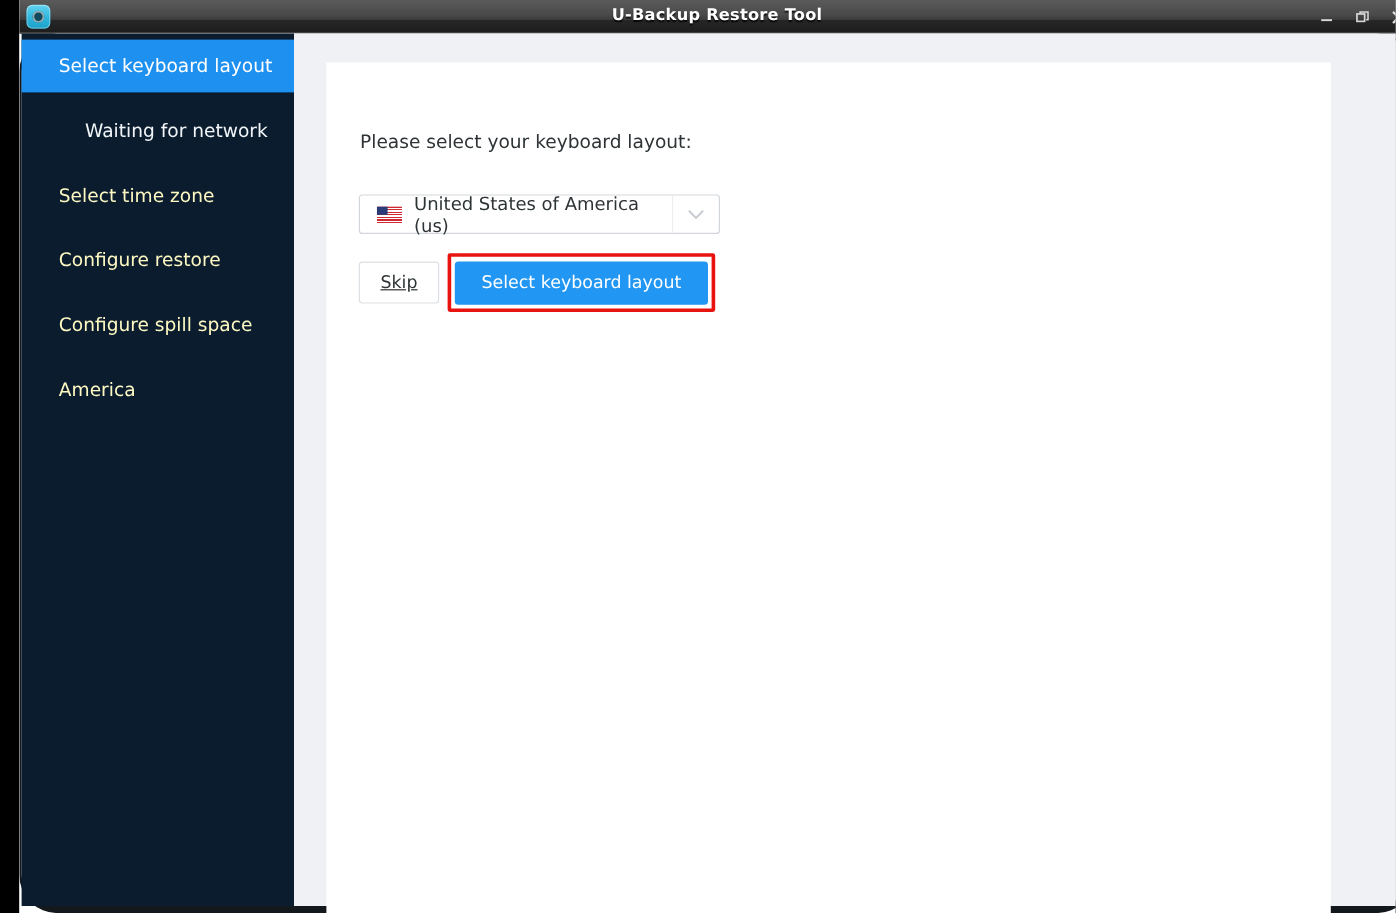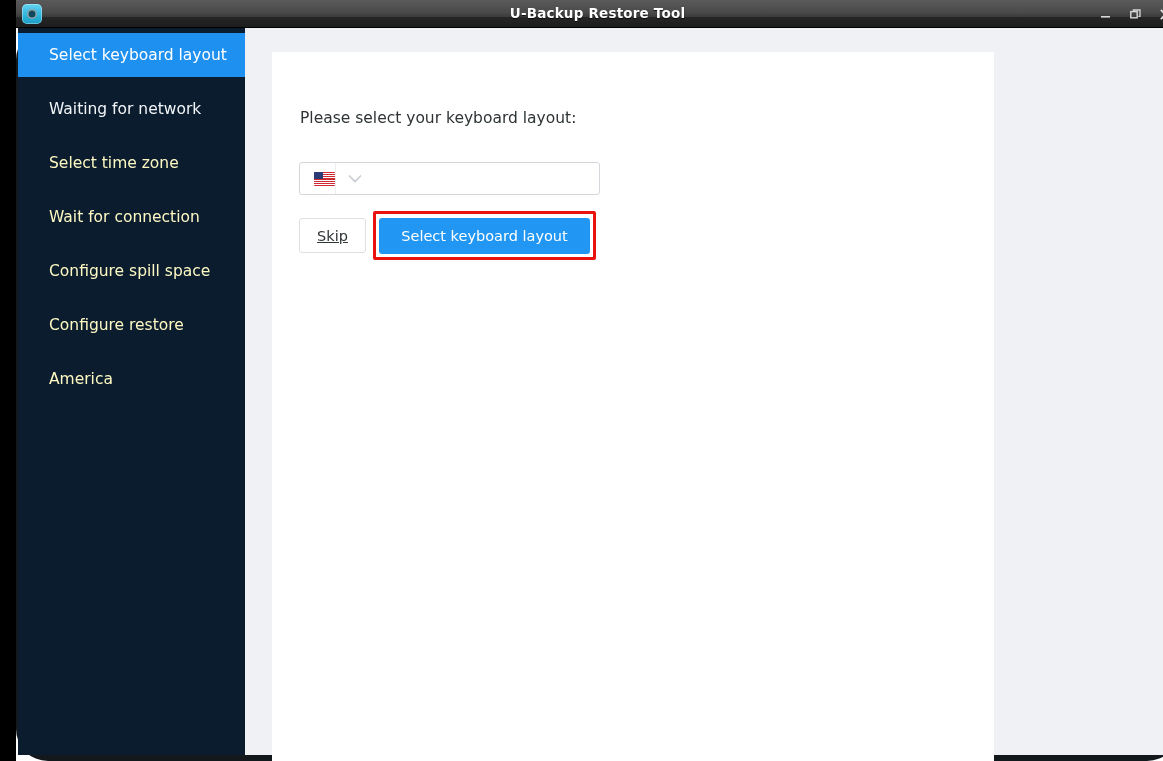--- a/index.html
+++ b/index.html
@@ -120,39 +120,41 @@
     white-space: nowrap;
   }
   .side-item + .side-item { margin-top: 10px; }
   .side-item.active {
     background: #1e90f0;
     color: #ffffff;
     font-weight: normal;
   }
   .side-item.current {
     color: #f2f5f8;
+    justify-content: center;
   }
   .side-item.pending {
     color: #fef9c3;
   }
 
   
   .content {
     position: absolute;
     left: 227px; top: 0;
     right: 0; bottom: 0;
     background: #f0f1f4;
   }
   .panel {
     position: absolute;
     left: 27px;
     top: 24px;
-    width: 722px;
+    width: 819px;
     bottom: -6px;
     background: #ffffff;
+    padding-left: 18px;
   }
   .prompt {
     position: absolute;
     left: 28px;
     top: 57px;
     font-size: 15.5px;
     color: #2e3436;
     user-select: none;
   }
 
@@ -303,43 +305,41 @@
       <div class="side-item active">
         <span>Select keyboard layout</span>
       </div>
       <div class="side-item current">
         <span>Waiting for network</span>
       </div>
       <div class="side-item pending">
         <span>Select time zone</span>
       </div>
       <div class="side-item pending">
-        <span>Wait for connection</span>
+        <span>Configure restore</span>
       </div>
       <div class="side-item pending">
         <span>Configure spill space</span>
-      </div>
-      <div class="side-item pending">
-        <span>Configure restore</span>
       </div>
       <div class="side-item pending">
         <span>America</span>
       </div>
     </div>
 
     <div class="content">
       <div class="panel">
 
         <div class="prompt">Please select your keyboard layout:</div>
 
         <div class="dropdown">
           <span class="flag">
             <span class="stripes"></span>
             <span class="canton"></span>
           </span>
+          <span class="dd-label">United States of America (us)</span>
           <span class="dd-arrow">
             <svg width="14" height="10" viewBox="0 0 14 10" aria-hidden="true">
               <path d="M1.5 2 L7 7.6 L12.5 2" fill="none" stroke="#c9ced4" stroke-width="1.7" stroke-linecap="round" stroke-linejoin="round"></path>
             </svg>
           </span>
         </div>
 
         <div class="button-row">
           <button class="btn-skip">Skip</button>
           <button class="btn-primary">Select keyboard layout</button>

